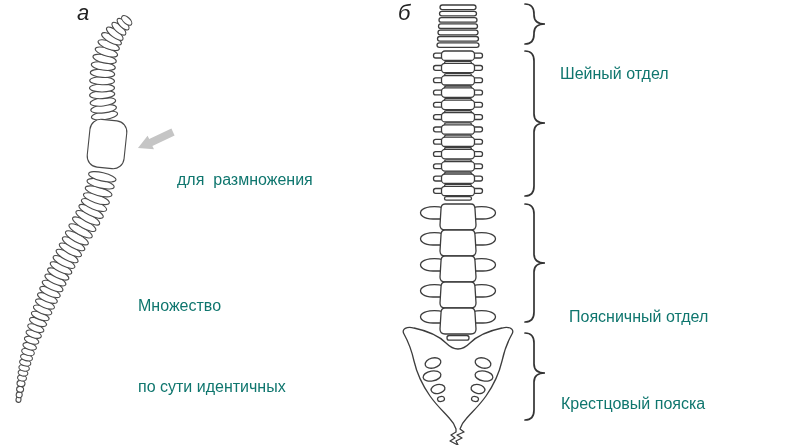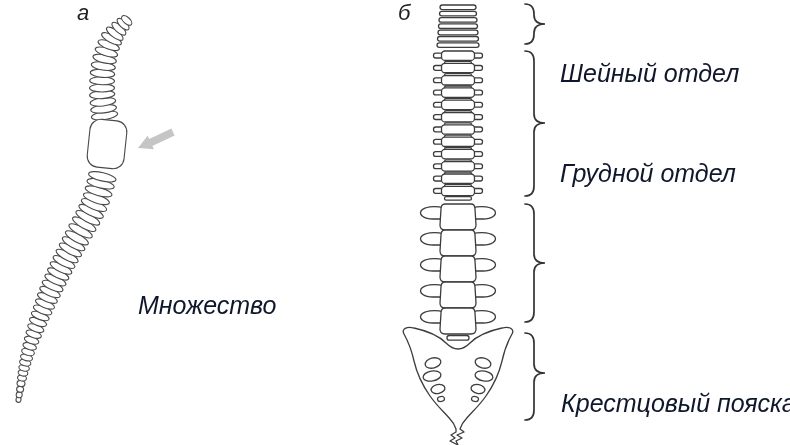--- a/index.html
+++ b/index.html
@@ -6,21 +6,21 @@
   .stage{
     position:relative;width:790px;height:445px;background:#fff;overflow:hidden;
     font-family:"Liberation Sans",sans-serif;
   }
   .diagram-svg{position:absolute;left:0;top:0;}
   .ln{fill:#ffffff;stroke:#4a4a4a;stroke-width:1.1;}
   .ln2{fill:#ffffff;stroke:#3d3d3d;stroke-width:1.3;stroke-linejoin:round;}
   .hole{fill:#ffffff;stroke:#3d3d3d;stroke-width:1.3;}
   .br{fill:none;stroke:#333333;stroke-width:1.7;stroke-linecap:round;}
   .arrow{fill:#c5c5c5;stroke:none;}
-  .note{position:absolute;font-size:25px;line-height:27px;color:#0f172a;white-space:pre;font-style:italic;}
+  .note{position:absolute;font-size:16px;line-height:27px;color:#0f766e;white-space:pre;}
   .plabel{position:absolute;font-size:22px;font-style:italic;color:#222222;}
   .lbl-a{left:77px;top:0px;}
   .lbl-b{left:398px;top:0px;}
   .clit-note{left:177px;top:112px;}
   .seg-note{left:138px;top:238px;}
   .sec-cervical{left:560px;top:6px;}
   .sec-thoracic{left:560px;top:106px;}
   .sec-lumbar{left:569px;top:249px;}
   .sec-sacral{left:561px;top:336px;}
   .sec-coccyx{left:569px;top:421px;}
@@ -200,35 +200,37 @@
           <path class="br" d="M 525,204 Q 534,204 534,214 L 534,254 Q 534,263 545,263 Q 534,263 534,272 L 534,312 Q 534,322 525,322"></path>
           <path class="br" d="M 525,333 Q 534,333 534,343 L 534,364 Q 534,373 545,373 Q 534,373 534,382 L 534,410 Q 534,420 525,420"></path>
         </g>
     </g>
   </svg>
 
   <div class="plabel lbl-a">а</div>
   <div class="plabel lbl-b">б</div>
 
   <div class="note clit-note">
+    <div>для  размножения</div>
   </div>
 
   <div class="note seg-note">
     <div>Множество</div>
+    <div>по сути идентичных</div>
     
   </div>
 
   <div class="note sec-cervical">
     <div>Шейный отдел</div>
   </div>
 
-  <div class="note sec-thoracic">
-    <div>Грудной отдел</div>
-  </div>
-
+
+  <div class="note sec-lumbar">
+    <div>Поясничный отдел</div>
+  </div>
 
   <div class="note sec-sacral">
     <div>Крестцовый пояска</div>
     
     
   </div>
 
   <div class="note sec-coccyx">
     
   </div>

